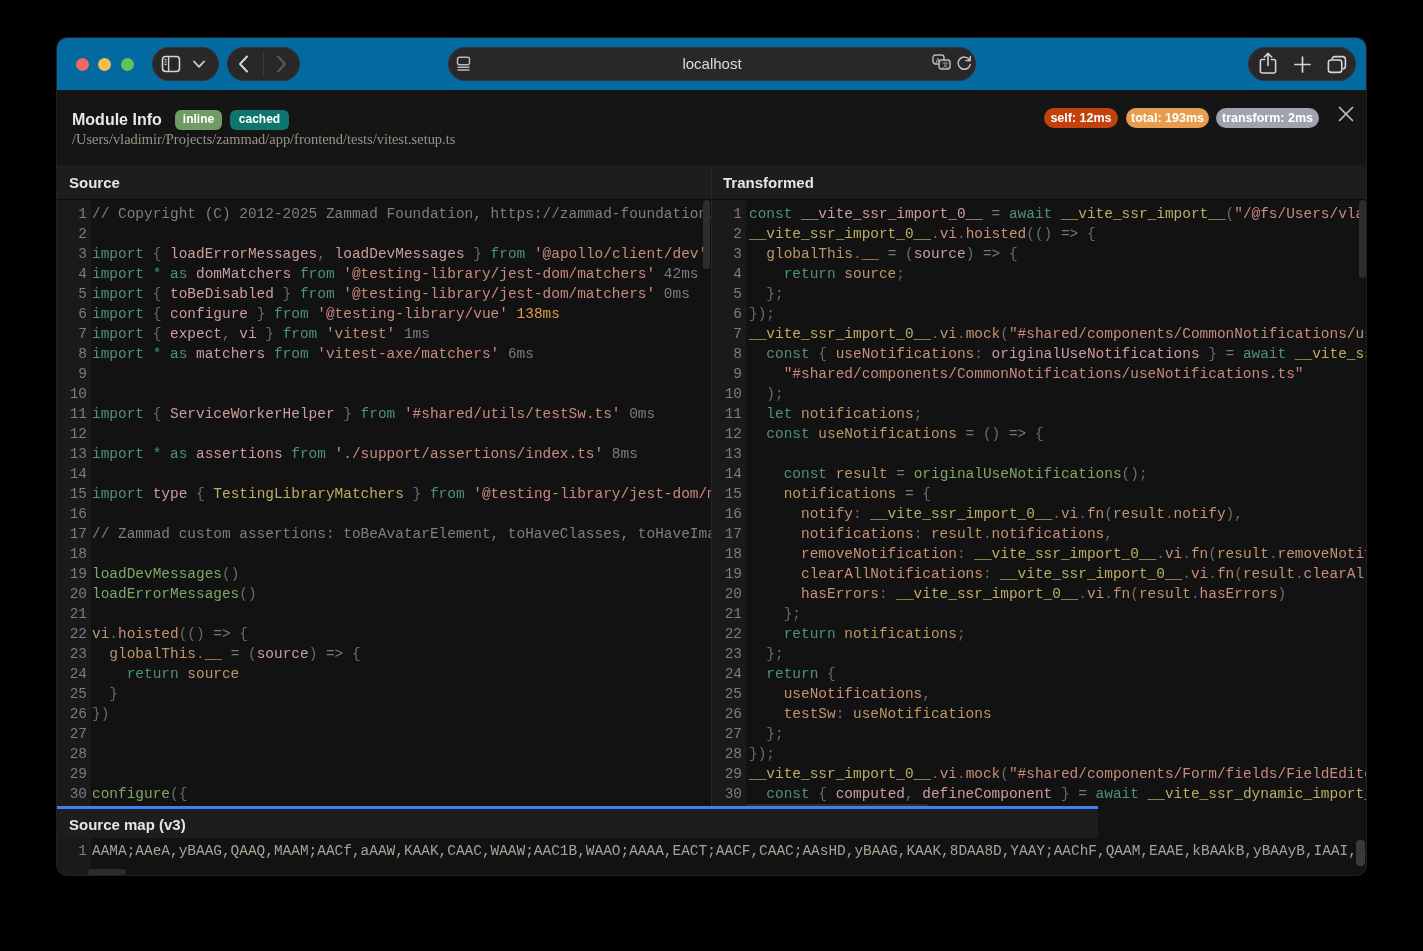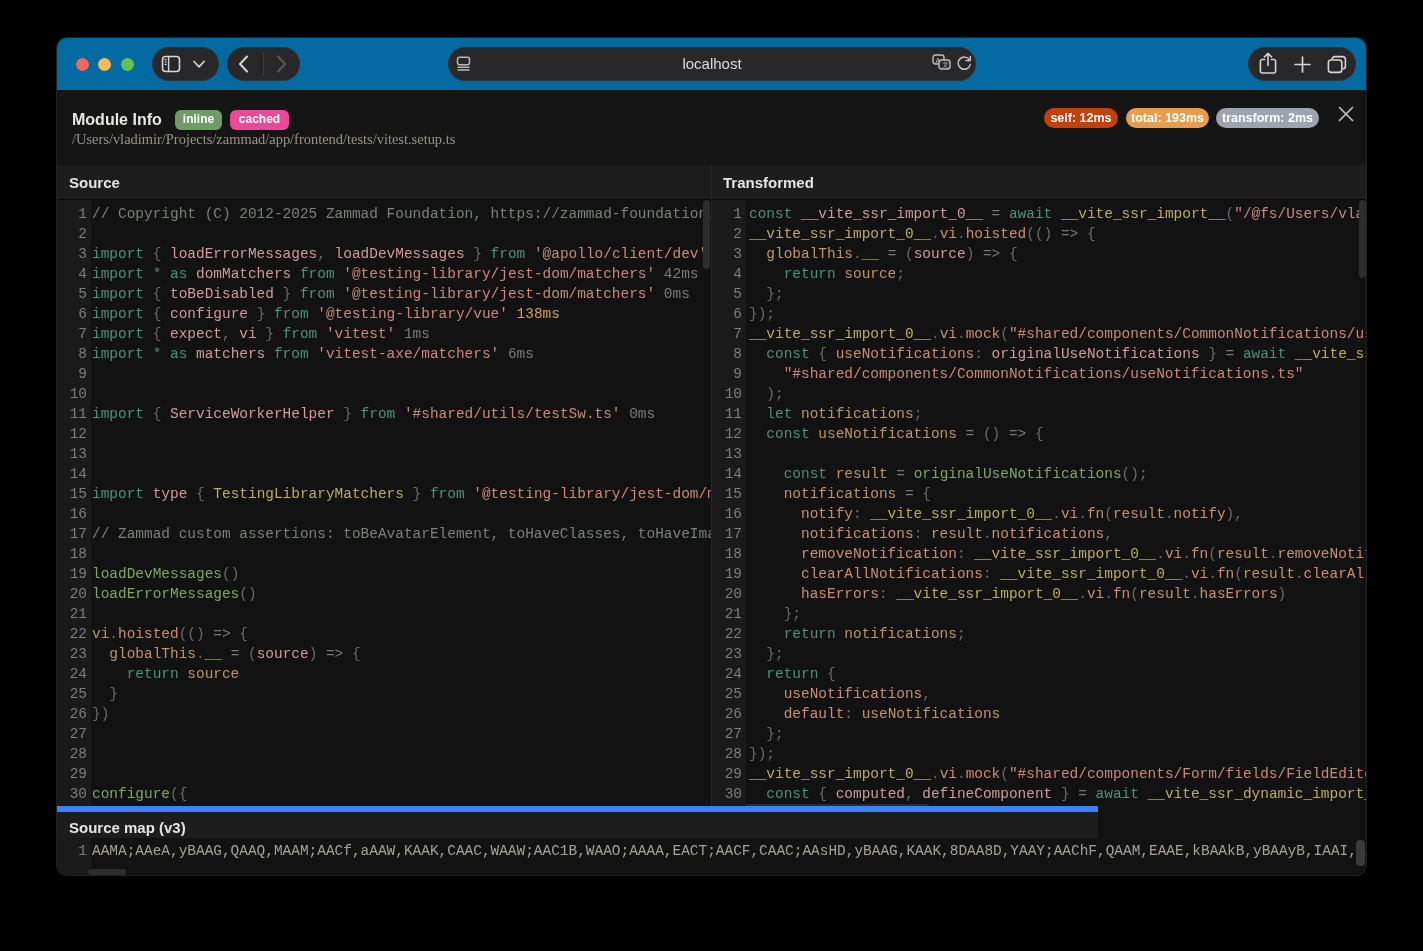--- a/index.html
+++ b/index.html
@@ -90,21 +90,21 @@
  </svg>
  <svg style="position:absolute;left:1270px;top:17px" width="20" height="19" viewBox="0 0 20 19">
   <path d="M5.2 4.6 V4.2 A2.6 2.6 0 0 1 7.8 1.6 H15.8 A2.6 2.6 0 0 1 18.4 4.2 V11.2 A2.6 2.6 0 0 1 15.8 13.8 H15.4" fill="none" stroke="#d5d5d5" stroke-width="1.6"></path>
   <rect x="1.4" y="5" width="13.4" height="12.4" rx="2.6" fill="none" stroke="#d5d5d5" stroke-width="1.6"></rect>
  </svg>
 </div>
 
 <div class="mhdr">
  <div style="position:absolute;left:15px;top:20px;font-size:16px;font-weight:700;line-height:19px;color:#e9e7e4">Module Info</div>
  <div class="badge" style="left:118px;top:20px;width:47px;background:#6f9c64">inline</div>
- <div class="badge" style="left:173px;top:20px;width:59px;background:#ec4899">cached</div>
+ <div class="badge" style="left:173px;top:20px;width:59px;background:#0f766e">cached</div>
  <div class="tbadge" style="left:987px;width:74px;background:#c2410c">self: 12ms</div>
  <div class="tbadge" style="left:1069px;width:83px;background:#e79c4e">total: 193ms</div>
  <div class="tbadge" style="left:1159px;width:103px;background:#9ea3ad">transform: 2ms</div>
  <svg style="position:absolute;left:1281px;top:16px" width="16" height="16" viewBox="0 0 16 16">
   <line x1="1.5" y1="1.5" x2="14.5" y2="14.5" stroke="#bdbdbd" stroke-width="1.7" stroke-linecap="round"></line>
   <line x1="14.5" y1="1.5" x2="1.5" y2="14.5" stroke="#bdbdbd" stroke-width="1.7" stroke-linecap="round"></line>
  </svg>
  <div style="position:absolute;left:15px;top:41px;font-family:Liberation Serif, serif;font-size:14.45px;color:#9c9488">/Users/vladimir/Projects/zammad/app/frontend/tests/vitest.setup.ts</div>
 </div>
 
@@ -119,21 +119,21 @@
 <div class="ln"><span class="no">3</span><span class="tx"><span class="k">import</span><span class="g"> { </span><span class="i">loadErrorMessages</span><span class="g">, </span><span class="i">loadDevMessages</span><span class="g"> } </span><span class="k">from</span> <span class="s">'@apollo/client/dev'</span></span></div>
 <div class="ln"><span class="no">4</span><span class="tx"><span class="k">import</span><span class="k"> * as</span><span class="i"> domMatchers </span><span class="k">from</span> <span class="s">'@testing-library/jest-dom/matchers'</span><span class="m"> 42ms</span></span></div>
 <div class="ln"><span class="no">5</span><span class="tx"><span class="k">import</span><span class="g"> { </span><span class="i">toBeDisabled</span><span class="g"> } </span><span class="k">from</span> <span class="s">'@testing-library/jest-dom/matchers'</span><span class="m"> 0ms</span></span></div>
 <div class="ln"><span class="no">6</span><span class="tx"><span class="k">import</span><span class="g"> { </span><span class="i">configure</span><span class="g"> } </span><span class="k">from</span> <span class="s">'@testing-library/vue'</span><span class="M"> 138ms</span></span></div>
 <div class="ln"><span class="no">7</span><span class="tx"><span class="k">import</span><span class="g"> { </span><span class="i">expect</span><span class="g">, </span><span class="i">vi</span><span class="g"> } </span><span class="k">from</span> <span class="s">'vitest'</span><span class="m"> 1ms</span></span></div>
 <div class="ln"><span class="no">8</span><span class="tx"><span class="k">import</span><span class="k"> * as</span><span class="i"> matchers </span><span class="k">from</span> <span class="s">'vitest-axe/matchers'</span><span class="m"> 6ms</span></span></div>
 <div class="ln"><span class="no">9</span></div>
 <div class="ln"><span class="no">10</span><span class="tx"></span></div>
 <div class="ln"><span class="no">11</span><span class="tx"><span class="k">import</span><span class="g"> { </span><span class="i">ServiceWorkerHelper</span><span class="g"> } </span><span class="k">from</span> <span class="s">'#shared/utils/testSw.ts'</span><span class="m"> 0ms</span></span></div>
 <div class="ln"><span class="no">12</span><span class="tx"></span></div>
-<div class="ln"><span class="no">13</span></div>
+<div class="ln"><span class="no">13</span><span class="tx"><span class="k">import</span><span class="k"> * as</span><span class="i"> assertions </span><span class="k">from</span> <span class="s">'./support/assertions/index.ts'</span><span class="m"> 8ms</span></span></div>
 <div class="ln"><span class="no">14</span><span class="tx"></span></div>
 <div class="ln"><span class="no">15</span><span class="tx"><span class="k">import</span><span class="i"> type</span><span class="g"> { </span><span class="y">TestingLibraryMatchers</span><span class="g"> } </span><span class="k">from</span> <span class="s">'@testing-library/jest-dom/matchers'</span></span></div>
 <div class="ln"><span class="no">16</span><span class="tx"></span></div>
 <div class="ln"><span class="no">17</span><span class="tx"><span class="c">// Zammad custom assertions: toBeAvatarElement, toHaveClasses, toHaveImageLoaded</span></span></div>
 <div class="ln"><span class="no">18</span><span class="tx"></span></div>
 <div class="ln"><span class="no">19</span><span class="tx"><span class="f">loadDevMessages</span><span class="g">()</span></span></div>
 <div class="ln"><span class="no">20</span><span class="tx"><span class="f">loadErrorMessages</span><span class="g">()</span></span></div>
 <div class="ln"><span class="no">21</span><span class="tx"></span></div>
 <div class="ln"><span class="no">22</span><span class="tx"><span class="v">vi</span><span class="g">.</span><span class="p">hoisted</span><span class="g">(() </span><span class="o">=&gt;</span><span class="g"> {</span></span></div>
 <div class="ln"><span class="no">23</span><span class="tx">  <span class="v">globalThis</span><span class="g">.</span><span class="p">__</span><span class="o"> = </span><span class="g">(</span><span class="i">source</span><span class="g">) </span><span class="o">=&gt;</span><span class="g"> {</span></span></div>
@@ -164,30 +164,30 @@
 <div class="ln"><span class="no">16</span><span class="tx">      <span class="p">notify</span><span class="g">: </span><span class="y">__vite_ssr_import_0__</span><span class="g">.</span><span class="p">vi</span><span class="g">.</span><span class="p">fn</span><span class="g">(</span><span class="v">result</span><span class="g">.</span><span class="p">notify</span><span class="g">),</span></span></div>
 <div class="ln"><span class="no">17</span><span class="tx">      <span class="p">notifications</span><span class="g">: </span><span class="v">result</span><span class="g">.</span><span class="p">notifications</span><span class="g">,</span></span></div>
 <div class="ln"><span class="no">18</span><span class="tx">      <span class="p">removeNotification</span><span class="g">: </span><span class="y">__vite_ssr_import_0__</span><span class="g">.</span><span class="p">vi</span><span class="g">.</span><span class="p">fn</span><span class="g">(</span><span class="v">result</span><span class="g">.</span><span class="p">removeNotification</span></span></div>
 <div class="ln"><span class="no">19</span><span class="tx">      <span class="p">clearAllNotifications</span><span class="g">: </span><span class="y">__vite_ssr_import_0__</span><span class="g">.</span><span class="p">vi</span><span class="g">.</span><span class="p">fn</span><span class="g">(</span><span class="v">result</span><span class="g">.</span><span class="p">clearAllNotifications</span></span></div>
 <div class="ln"><span class="no">20</span><span class="tx">      <span class="p">hasErrors</span><span class="g">: </span><span class="y">__vite_ssr_import_0__</span><span class="g">.</span><span class="p">vi</span><span class="g">.</span><span class="p">fn</span><span class="g">(</span><span class="v">result</span><span class="g">.</span><span class="p">hasErrors</span><span class="g">)</span></span></div>
 <div class="ln"><span class="no">21</span><span class="tx">    <span class="g">};</span></span></div>
 <div class="ln"><span class="no">22</span><span class="tx">    <span class="k">return</span><span class="v"> notifications</span><span class="g">;</span></span></div>
 <div class="ln"><span class="no">23</span><span class="tx">  <span class="g">};</span></span></div>
 <div class="ln"><span class="no">24</span><span class="tx">  <span class="k">return</span><span class="g"> {</span></span></div>
 <div class="ln"><span class="no">25</span><span class="tx">    <span class="p">useNotifications</span><span class="g">,</span></span></div>
-<div class="ln"><span class="no">26</span><span class="tx">    <span class="p">default</span><span class="g">: </span><span class="v">useNotifications</span></span></div>
+<div class="ln"><span class="no">26</span><span class="tx">    <span class="p">testSw</span><span class="g">: </span><span class="v">useNotifications</span></span></div>
 <div class="ln"><span class="no">27</span><span class="tx">  <span class="g">};</span></span></div>
 <div class="ln"><span class="no">28</span><span class="tx"><span class="g">});</span></span></div>
 <div class="ln"><span class="no">29</span><span class="tx"><span class="y">__vite_ssr_import_0__</span><span class="g">.</span><span class="p">vi</span><span class="g">.</span><span class="p">mock</span><span class="g">(</span><span class="s">"#shared/components/Form/fields/FieldEditor/FieldEditorInput.vue"</span></span></div>
 <div class="ln"><span class="no">30</span><span class="tx">  <span class="k">const</span><span class="g"> { </span><span class="i">computed</span><span class="g">, </span><span class="i">defineComponent</span><span class="g"> } </span><span class="o">=</span><span class="k"> await</span><span class="y"> __vite_ssr_dynamic_import__</span></span></div>
 </div>
 <div class="thumb" style="left:646px;top:162px;width:7px;height:69px"></div>
 <div class="thumb" style="left:1302px;top:162px;width:7px;height:78px"></div>
 <div class="thumb" style="left:688px;top:766px;width:184px;height:6px"></div>
 
-<div class="phead" style="left:0;top:768px;width:1041px;height:32px;line-height:32px;border-top:6px solid #3b82f6;border-bottom:none">Source map (v3)</div>
+<div class="phead" style="left:0;top:768px;width:1041px;height:32px;line-height:32px;border-top:3px solid #3b82f6;border-bottom:none">Source map (v3)</div>
 <div class="gut" style="left:0;top:800px;width:34px;height:37px"></div>
 <div class="code" style="left:0;top:800px;width:1309px;height:37px;padding-top:3px">
 <div class="ln"><span class="no">1</span><span class="tx" style="color:#a8a296">AAMA;AAeA,yBAAG,QAAQ,MAAM;AACf,aAAW,KAAK,CAAC,WAAW;AAC1B,WAAO;AAAA,EACT;AACF,CAAC;AAsHD,yBAAG,KAAK,8DAA8D,YAAY;AAChF,QAAM,EAAE,kBAAkB,yBAAyB,IAAI,MAAM,+BAA+B,UAAU</span></div>
 </div>
 <div class="thumb" style="left:31px;top:831px;width:38px;height:6px"></div>
 <div class="thumb" style="left:1299px;top:802px;width:9px;height:26px;background:#3a3a3a"></div>
 
 </div>
 </body></html>

